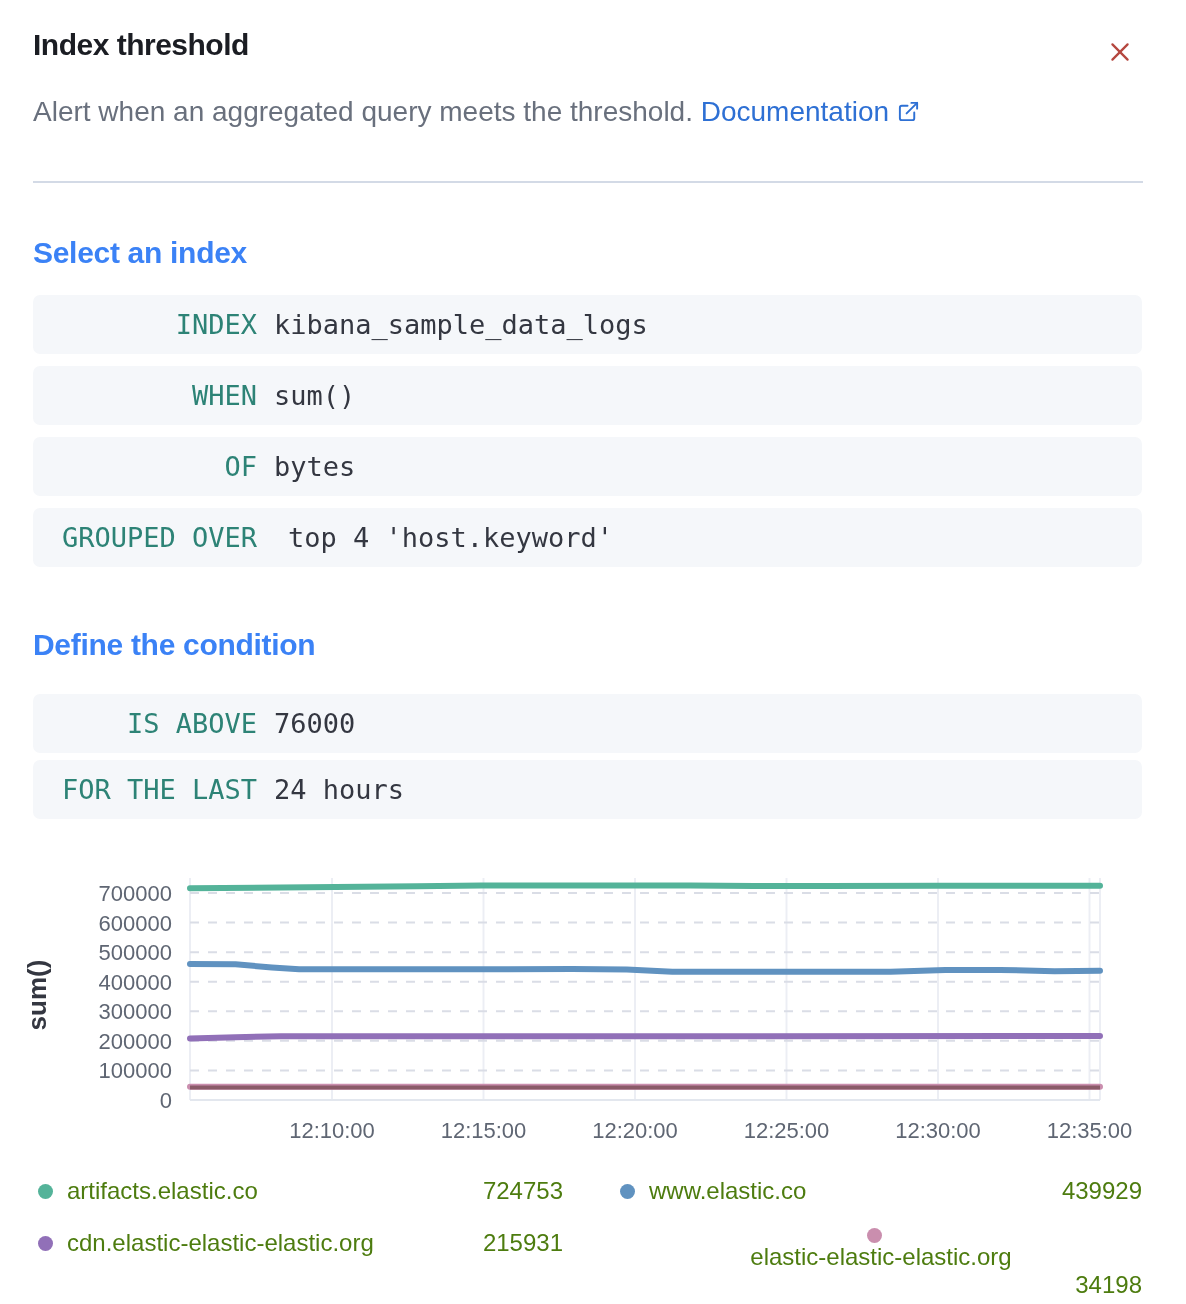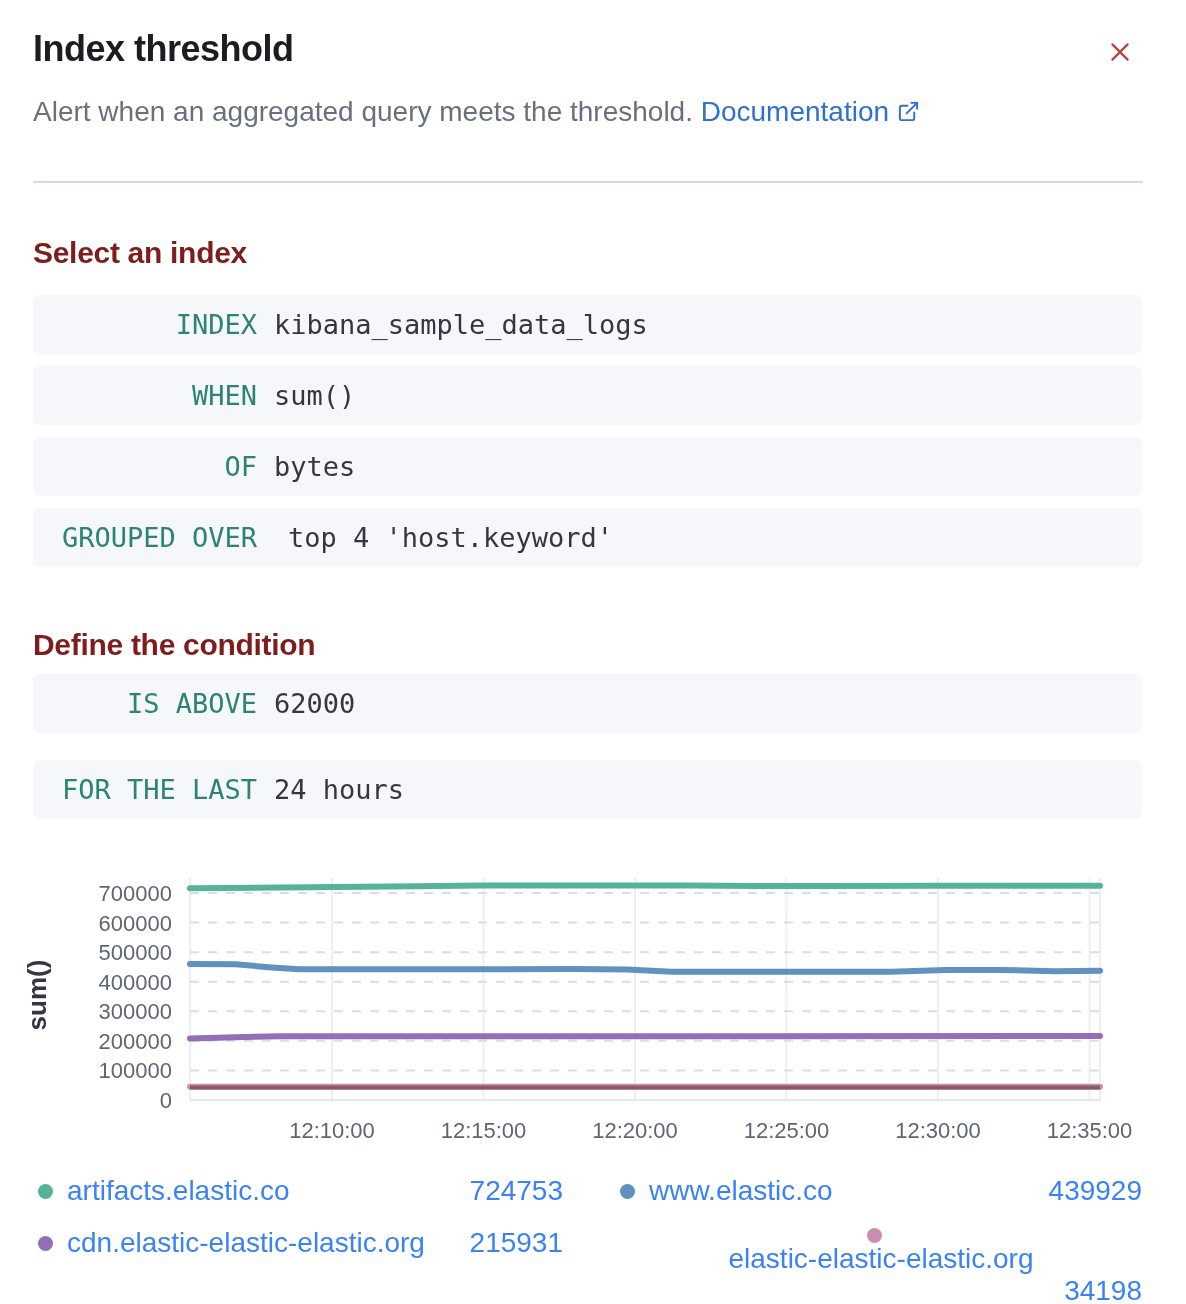--- a/index.html
+++ b/index.html
@@ -2,37 +2,37 @@
 <html><head>
 <meta charset="utf-8">
 <style>
   * { margin:0; padding:0; box-sizing:border-box; }
   html,body { background:#fff; }
   .flyout {
     position:relative; width:1186px; height:1304px; background:#fff;
     font-family:"Liberation Sans","DejaVu Sans",sans-serif; color:#343741; overflow:hidden;
   }
   .abs { position:absolute; }
-  .page-title { left:33px; top:28px; font-size:36px; font-weight:700; color:#1b1d23; letter-spacing:-0.5px; }
+  .page-title { left:33px; top:28px; font-size:30px; font-weight:700; color:#1b1d23; letter-spacing:-0.5px; }
   .subtitle { left:33px; top:96px; font-size:28px; color:#69707d; }
   .subtitle a { color:#2e70d4; text-decoration:none; cursor:pointer; }
   .ext-icon { display:inline-block; vertical-align:-2px; margin-left:8px; }
   .close-btn { left:1094px; top:26px; width:52px; height:52px; background:none; border:none; cursor:pointer;
                display:flex; align-items:center; justify-content:center; }
   .divider { left:33px; top:181px; width:1110px; height:2px; background:#d3dae6; }
-  .section-title { left:33px; font-size:30px; font-weight:700; color:#7f1d1d; letter-spacing:-0.3px; }
+  .section-title { left:33px; font-size:30px; font-weight:700; color:#3b82f6; letter-spacing:-0.3px; }
   .expr-row {
     left:33px; width:1109px; height:59px; background:#f5f7fa; border:none; border-radius:7px;
     display:flex; align-items:center; cursor:pointer; text-align:left;
     font-family:"DejaVu Sans Mono","Liberation Mono",monospace; font-size:27px;
   }
   .expr-kw { display:inline-block; width:224px; text-align:right; color:#2d8376; white-space:pre; }
   .expr-val { margin-left:17px; color:#343741; white-space:pre; }
   .chart-svg { left:0; top:855px; }
-  .legend-item { display:flex; align-items:center; font-size:28px; color:#3b82f6; cursor:pointer; }
+  .legend-item { display:flex; align-items:center; font-size:24px; color:#4d7c0f; cursor:pointer; }
   .li-1 { left:38px;  top:1176px; width:525px; height:30px; }
   .li-2 { left:620px; top:1176px; width:522px; height:30px; }
   .li-3 { left:38px;  top:1228px; width:525px; height:30px; }
   .li-4 { left:620px; top:1228px; width:522px; height:30px;flex-direction:column; }
   .legend-dot { width:15px; height:15px; border-radius:50%; margin-right:14px; flex:none; }
   .legend-value { margin-left:auto; }
   svg text { font-family:"Liberation Sans","DejaVu Sans",sans-serif; }
 </style>
 </head>
 <body>
@@ -72,23 +72,23 @@
     <span class="expr-kw">OF</span>
     <span class="expr-val">bytes</span>
   </button>
   <button class="abs expr-row" style="top:508px;gap:14px;">
     <span class="expr-kw">GROUPED OVER</span>
     <span class="expr-val">top 4 'host.keyword'</span>
   </button>
 
   <h2 class="abs section-title" style="top:628px;">Define the condition</h2>
 
-  <button class="abs expr-row" style="top:674px;">
+  <button class="abs expr-row" style="top:694px;">
     <span class="expr-kw">IS ABOVE</span>
-    <span class="expr-val">62000</span>
+    <span class="expr-val">76000</span>
   </button>
   <button class="abs expr-row" style="top:760px;">
     <span class="expr-kw">FOR THE LAST</span>
     <span class="expr-val">24 hours</span>
   </button>
 
   <svg class="abs chart-svg" width="1186" height="300" viewBox="0 0 1186 300">
       <line x1="332" y1="23" x2="332" y2="245" stroke="#eceef4" stroke-width="2"></line>
       <text x="332" y="283" text-anchor="middle" fill="#5f6673" font-size="22">12:10:00</text>
       <line x1="483.5" y1="23" x2="483.5" y2="245" stroke="#eceef4" stroke-width="2"></line>

